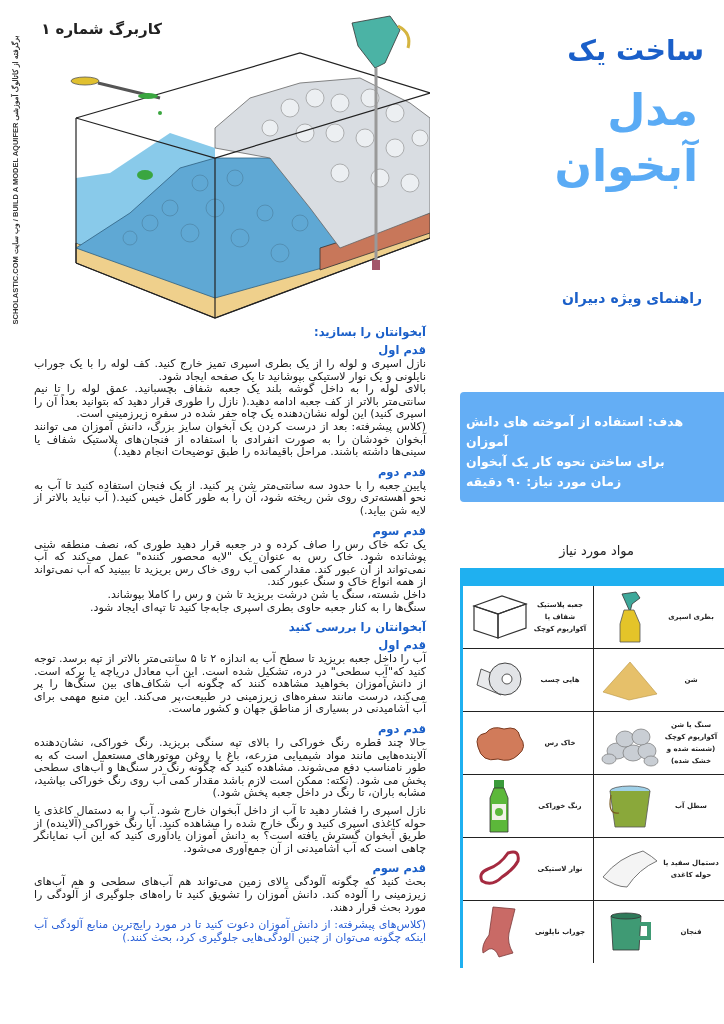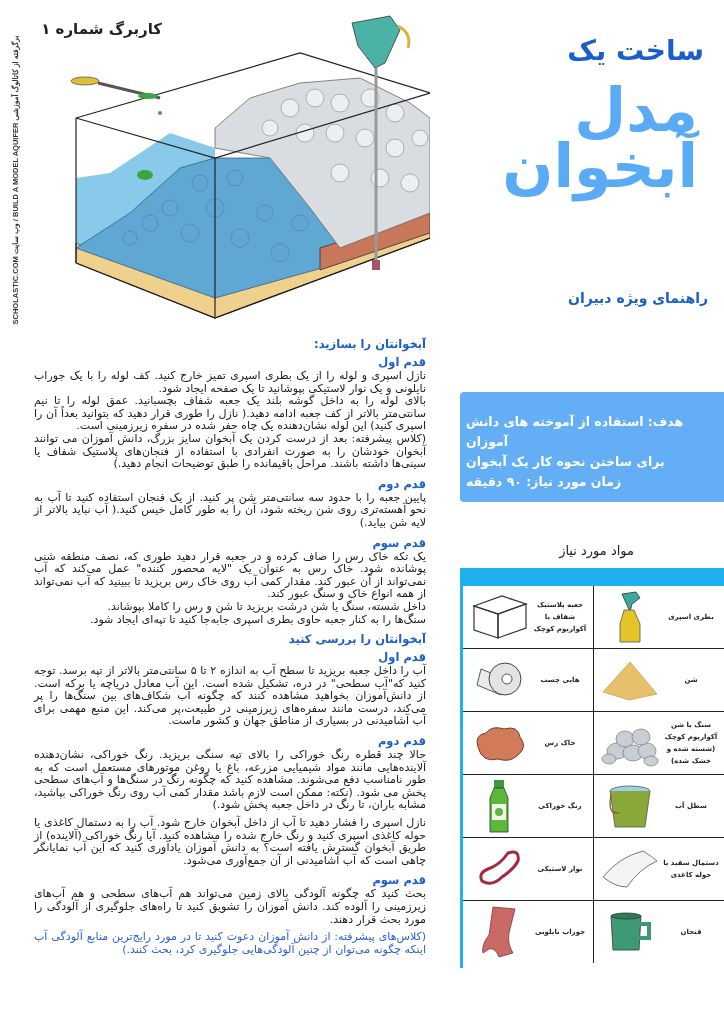--- a/index.html
+++ b/index.html
@@ -6,36 +6,36 @@
   body { width:724px; height:1024px; position:relative; overflow:hidden; font-family:"DejaVu Sans", sans-serif; color:#1a1a1a; }
   .abs { position:absolute; }
   
   #credit { left:2px; top:20px; width:26px; height:320px; }
   #credit span { position:absolute; left:50%; top:50%; transform:translate(-50%,-50%) rotate(-90deg); white-space:nowrap; font-family:"Liberation Sans", sans-serif; font-size:7.5px; font-weight:bold; color:#333; }
   #worksheet { right:562px; top:20px; direction:rtl; font-family:"DejaVu Sans", sans-serif; font-weight:bold; font-size:15px; color:#222; }
   
   #illus { left:40px; top:8px; width:390px; height:325px; }
   
   #title-small { right:20px; top:34px; direction:rtl; font-weight:bold; font-size:28px; color:#1a5fc9; font-family:"DejaVu Sans", sans-serif;margin-left:33px; }
-  #title-big { right:26px; top:82px; direction:rtl; text-align:right; font-weight:bold; font-size:60px; line-height:56px; color:#5aabf5; font-family:"DejaVu Sans", sans-serif; }
-  #guide { right:16px; top:290px; direction:rtl; font-weight:bold; font-size:14px; color:#1a5fc9; }
+  #title-big { right:26px; top:82px; direction:rtl; text-align:right; font-weight:bold; font-size:44px; line-height:56px; color:#5aabf5; font-family:"DejaVu Sans", sans-serif; }
+  #guide { right:22px; top:290px; direction:rtl; font-weight:bold; font-size:14px; color:#1a5fc9; }
   #goal { left:460px; top:392px; width:264px; height:110px; background:#64aef5; border-radius:4px 0 0 4px; color:#fff; direction:rtl; font-weight:bold; font-size:12.5px; line-height:20px; padding:20px 8px 0 6px; box-sizing:border-box; text-align:left; }
   #materials-title { right:90px; top:543px; direction:rtl; font-size:13px; color:#222; }
   
   #materials { left:460px; top:568px; width:264px; height:400px; border-left:3px solid #1fb0f0; box-sizing:border-box; }
   #materials .bar { height:18px; background:#1fb0f0; }
   #materials table { width:100%; border-collapse:collapse; table-layout:fixed; }
   #materials td { height:62px; border-bottom:1.5px solid #222; vertical-align:middle; position:relative; padding:0; }
   #materials tr:last-child td { border-bottom:none; }
   #materials td.left { border-right:1.5px solid #222; }
   .mat-cell { display:flex; flex-direction:row-reverse; align-items:center; justify-content:space-between; padding:0 4px; height:100%; }
   .mat-label { direction:rtl; font-size:7px; font-weight:bold; text-align:center; width:58px; line-height:12px; color:#222; }
   .mat-icon { width:64px; height:56px; display:flex; align-items:center; justify-content:center; }
   
-  #content { left:34px; top:336px; width:392px; direction:rtl; text-align:justify; }
+  #content { left:34px; top:324px; width:392px; direction:rtl; text-align:justify; }
   #content h2 { margin:0; font-size:11.5px; font-weight:bold; color:#1a5fc9; line-height:16px; }
   #content h3 { margin:2px 0 0 0; font-size:11.5px; font-weight:bold; color:#1a5fc9; line-height:16px; }
   #content p { margin:0 0 5px 0; font-size:11px; line-height:12.6px; color:#1a1a1a; }
   #content p.note-blue { color:#2a5fd6; }
 </style>
 </head>
 <body>
 
 <div id="credit" class="abs">
   <span>SCHOLASTIC.COM وب سایت / BUILD A MODEL AQUIFER برگرفته از کاتالوگ آموزشی</span>

